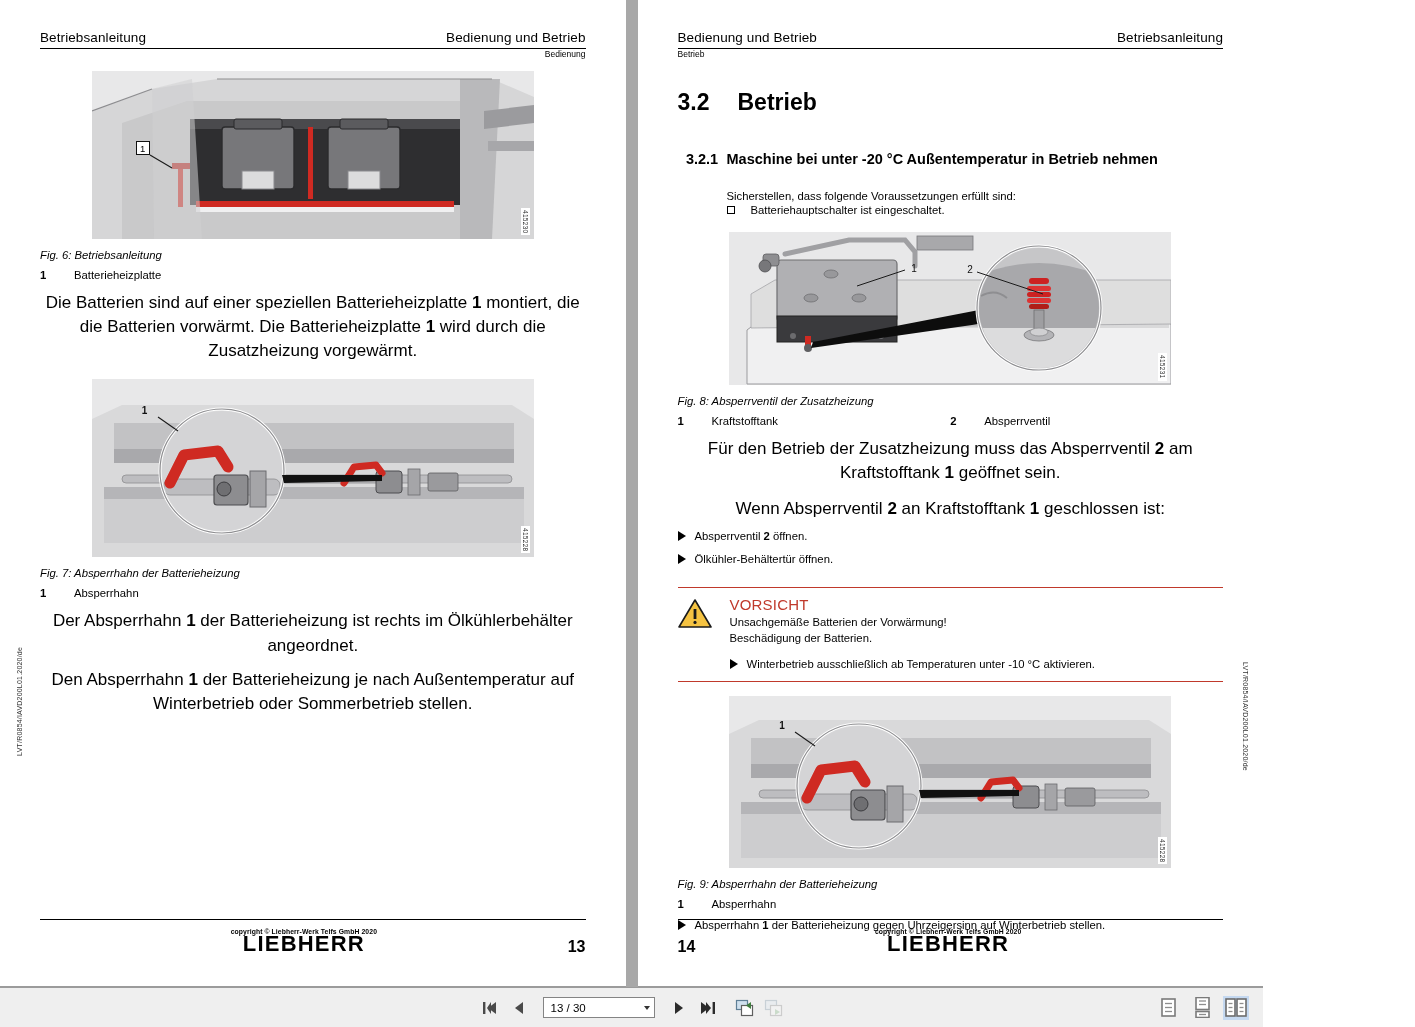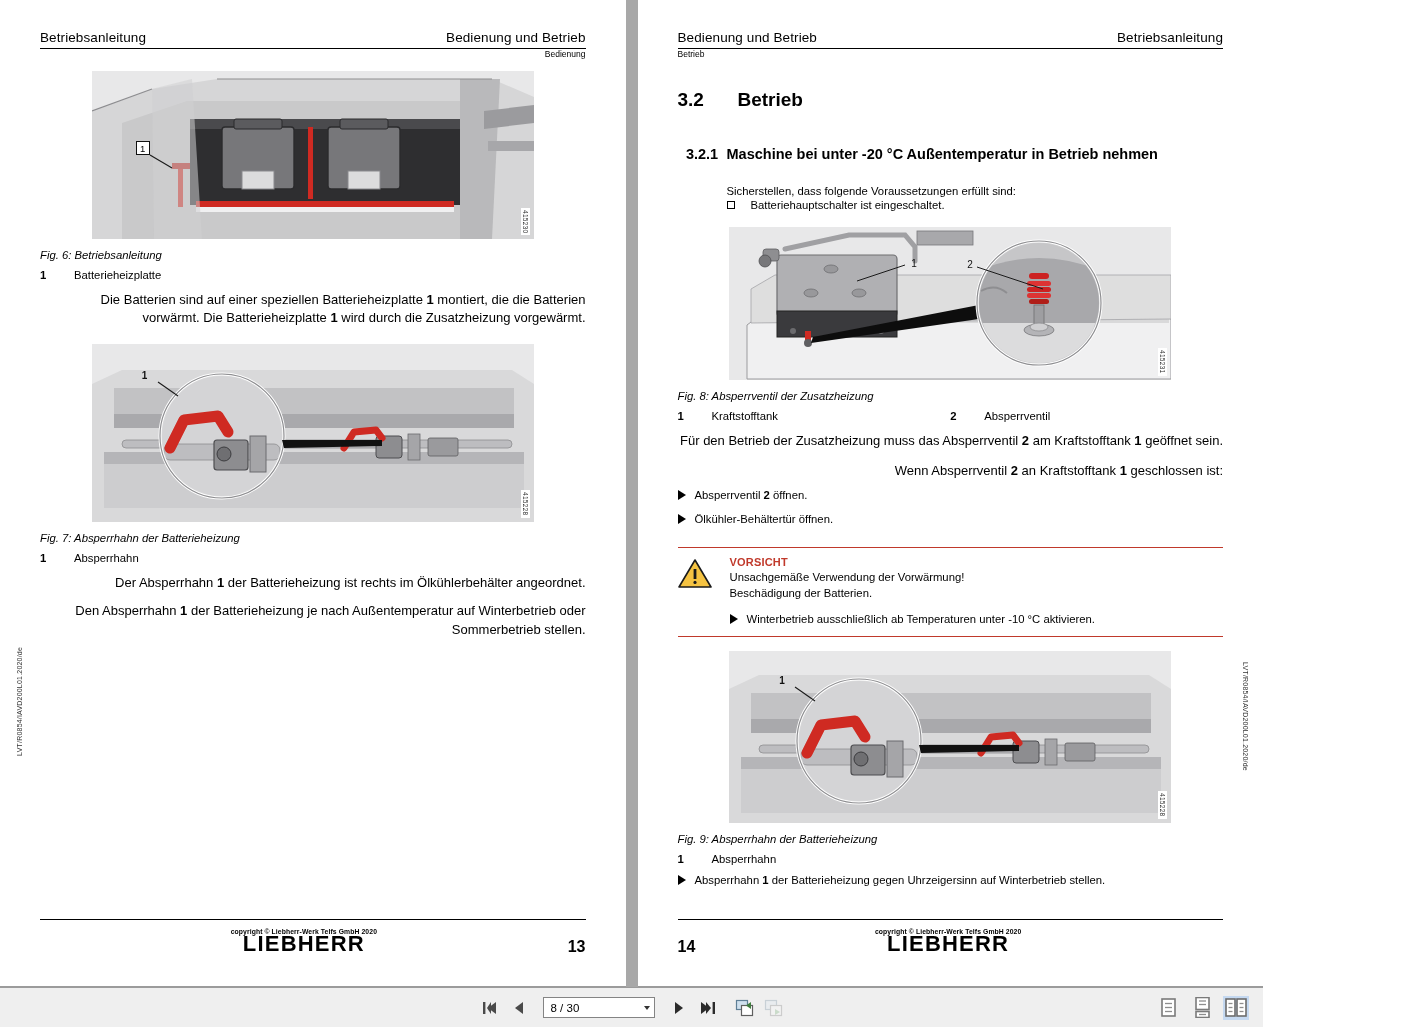--- a/index.html
+++ b/index.html
@@ -81,29 +81,29 @@
   }
   .legend {
     display: flex;
     font-size: 11.3px;
     margin-top: 8px;
     color: #000;
   }
   .legend .col { display: flex; flex: 1 1 0; }
   .legend .num { font-weight: bold; width: 34px; flex: 0 0 34px; }
   .para {
-    font-size: 13px;
+    font-size: 17px;
     line-height: 1.42;
     margin-top: 10px;
     color: #000;
-    text-align: right;
+    text-align: center;
   }
   .para b { font-weight: bold; }
   .sec-h2 {
-    font-size: 19px;
+    font-size: 23px;
     font-weight: bold;
     margin: 30px 0 0 0;
     display: flex;
   }
   .sec-h2 .n { width: 60px; flex: 0 0 60px; }
   .sec-h3 {
     font-size: 14.5px;
     font-weight: bold;
     margin: 34px 0 0 0;
     display: flex;
@@ -142,21 +142,21 @@
     margin-top: 20px;
     border-top: 1.4px solid #c0392b;
     border-bottom: 1.4px solid #c0392b;
     padding: 8px 0 9px 0;
     display: flex;
     gap: 12px;
   }
   .caution-icon { flex: 0 0 40px; padding-top: 2px; }
   .caution-body { flex: 1 1 auto; }
   .caution-title {
-    font-weight: bold; font-size: 11px; color: #c0392b;
+    font-weight: normal; font-size: 15px; color: #c0392b;
     margin-bottom: 1px; letter-spacing: .2px;
   }
   .caution-line { font-size: 11.3px; line-height: 1.42; }
 
   
   .page-foot {
     position: absolute;
     left: 40px; right: 40px; bottom: 30px;
     border-top: 1.6px solid #000;
     padding-top: 8px;
@@ -500,21 +500,21 @@
         <div class="caution">
           <div class="caution-icon">
             <svg width="34" height="30" viewBox="0 0 34 30">
               <polygon points="17,2 33,29 1,29" fill="#f5c342" stroke="#1a1a1a" stroke-width="1.6" stroke-linejoin="round"></polygon>
               <rect x="15.6" y="11" width="2.8" height="10" fill="#1a1a1a"></rect>
               <circle cx="17" cy="24.4" r="1.6" fill="#1a1a1a"></circle>
             </svg>
           </div>
           <div class="caution-body">
             <div class="caution-title">VORSICHT</div>
-            <div class="caution-line">Unsachgemäße Verwendung der Vorwärmung!</div>
+            <div class="caution-line">Unsachgemäße Batterien der Vorwärmung!</div>
             <div class="caution-line">Beschädigung der Batterien.</div>
             <div class="step" style="margin-top:10px;">
               <span class="tri"></span>
               <span>Winterbetrieb ausschließlich ab Temperaturen unter -10 °C aktivieren.</span>
             </div>
           </div>
         </div>
 
         <div class="fig-img" style="width:442px;height:172px;margin-top:14px;">
           <svg width="442" height="172" viewBox="0 0 442 172">
@@ -593,21 +593,21 @@
         </svg>
       </div>
 
       <div class="tb-btn" title="Previous Page">
         <svg width="14" height="14" viewBox="0 0 14 14">
           <polygon points="11,1 11,13 3,7" fill="#4a4a4a"></polygon>
         </svg>
       </div>
 
       <div class="page-select">
-        <span>8 / 30</span>
+        <span>13 / 30</span>
         <span class="caret"></span>
       </div>
 
       <div class="tb-btn" title="Next Page">
         <svg width="14" height="14" viewBox="0 0 14 14">
           <polygon points="3,1 3,13 11,7" fill="#2b2b2b"></polygon>
         </svg>
       </div>
 
       <div class="tb-btn" title="Last Page">

